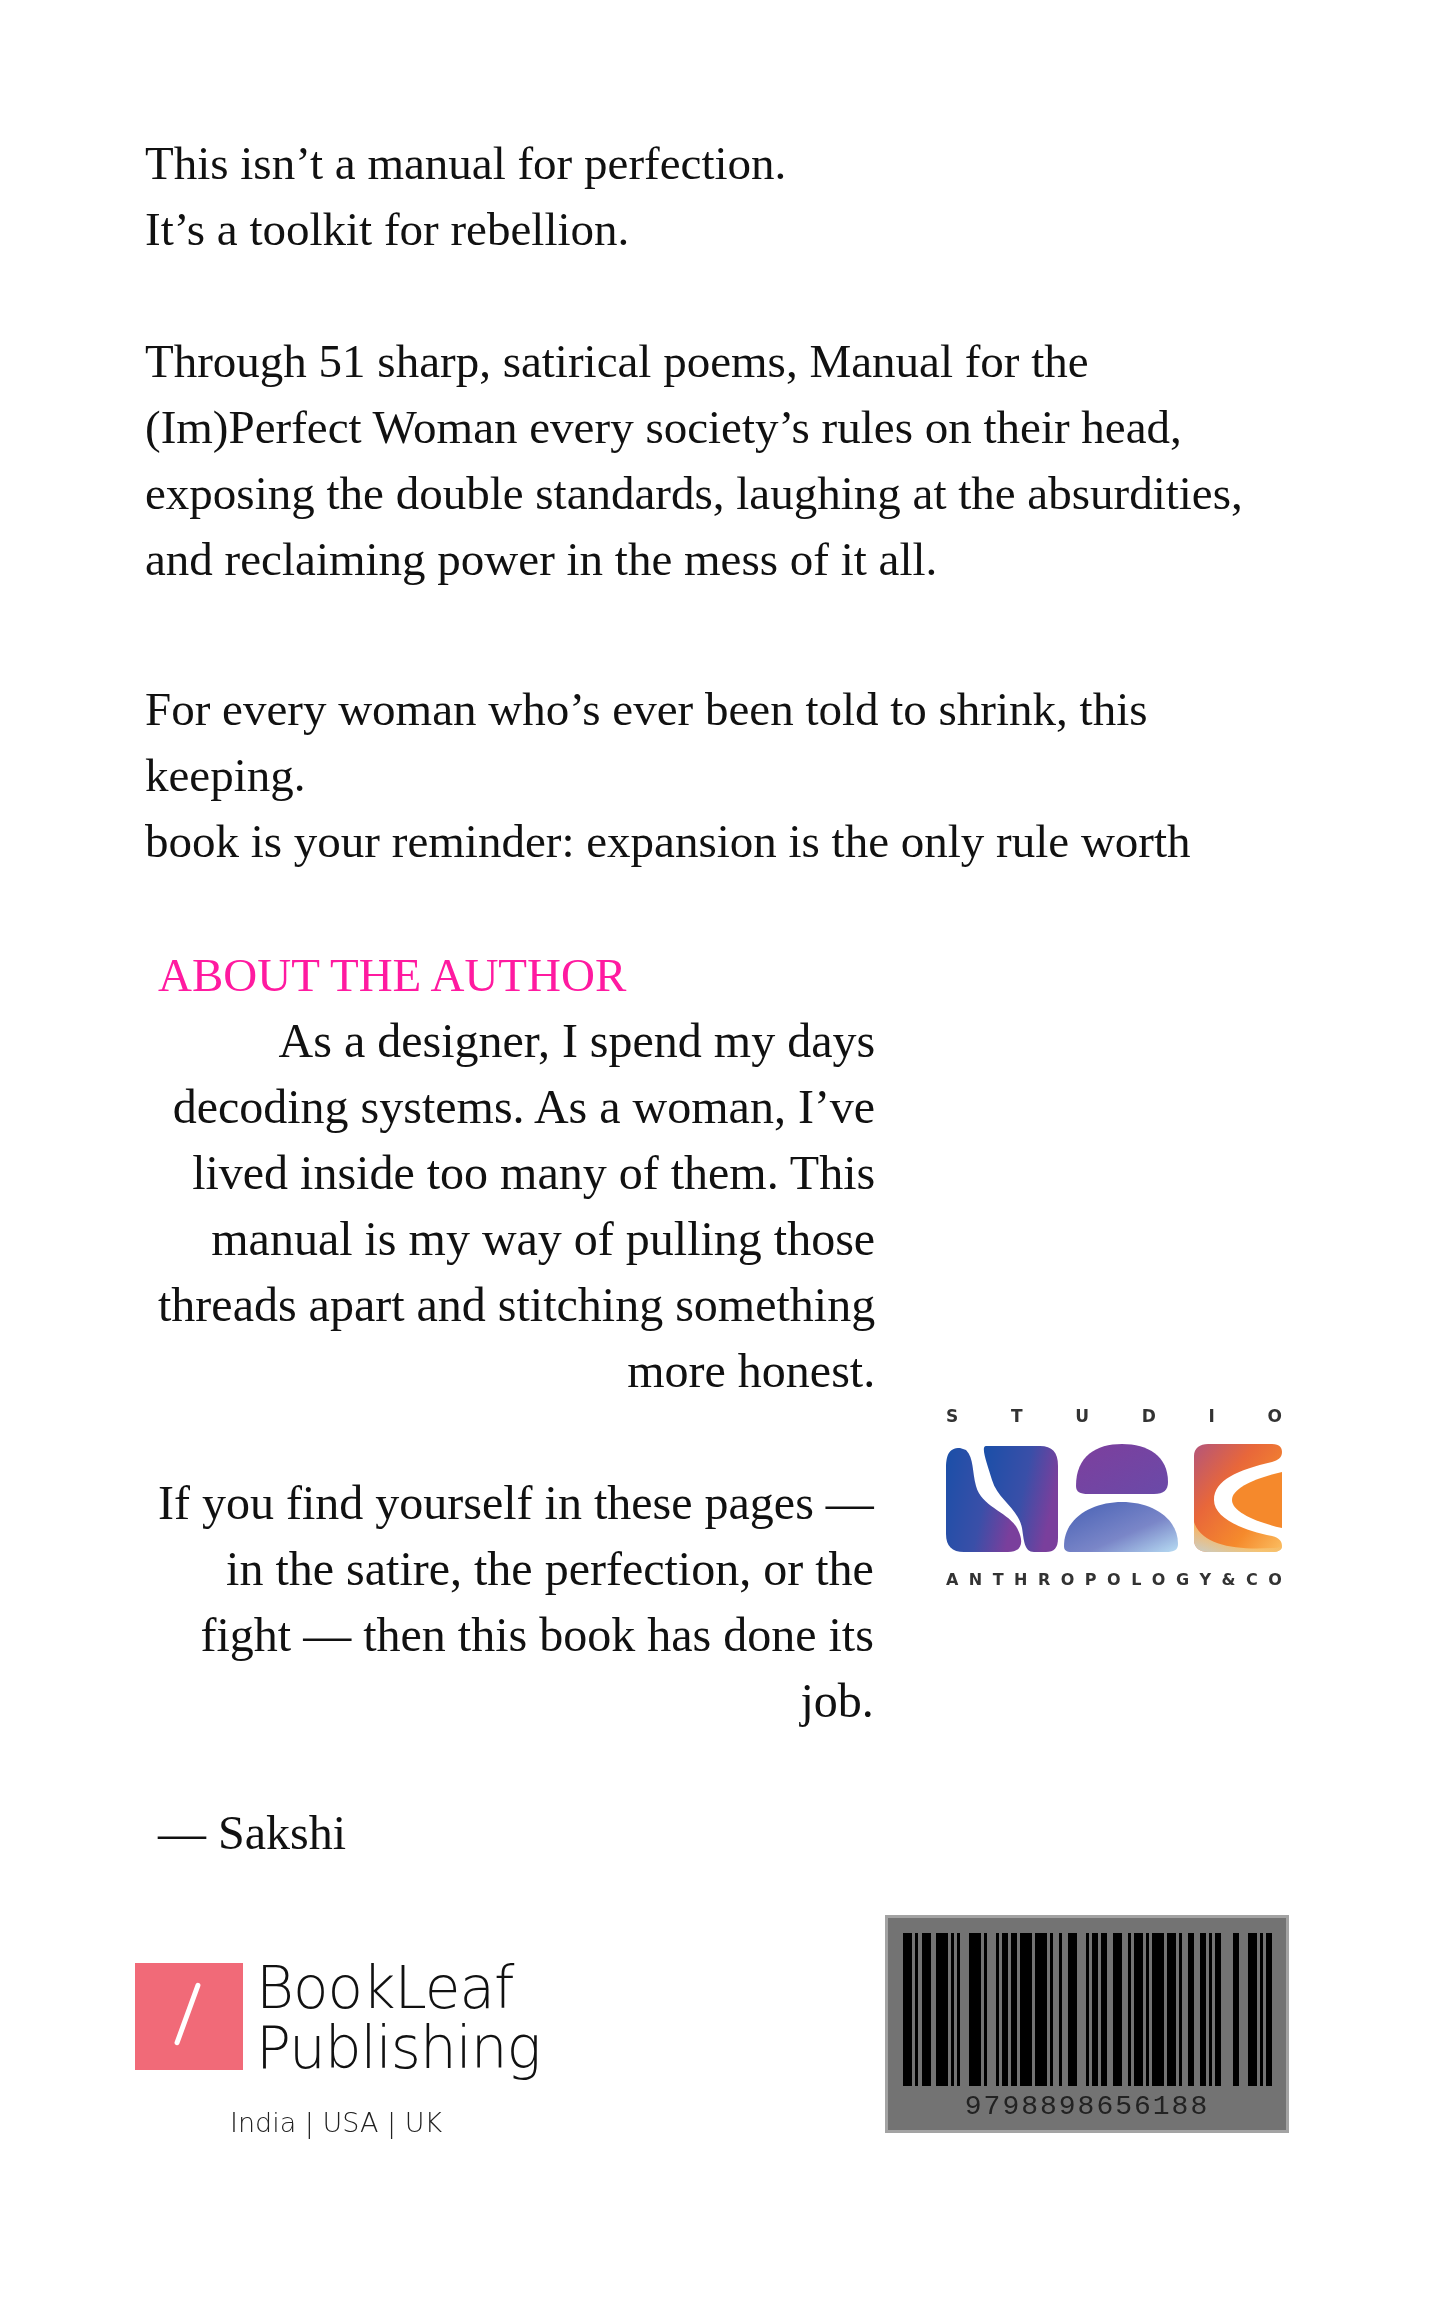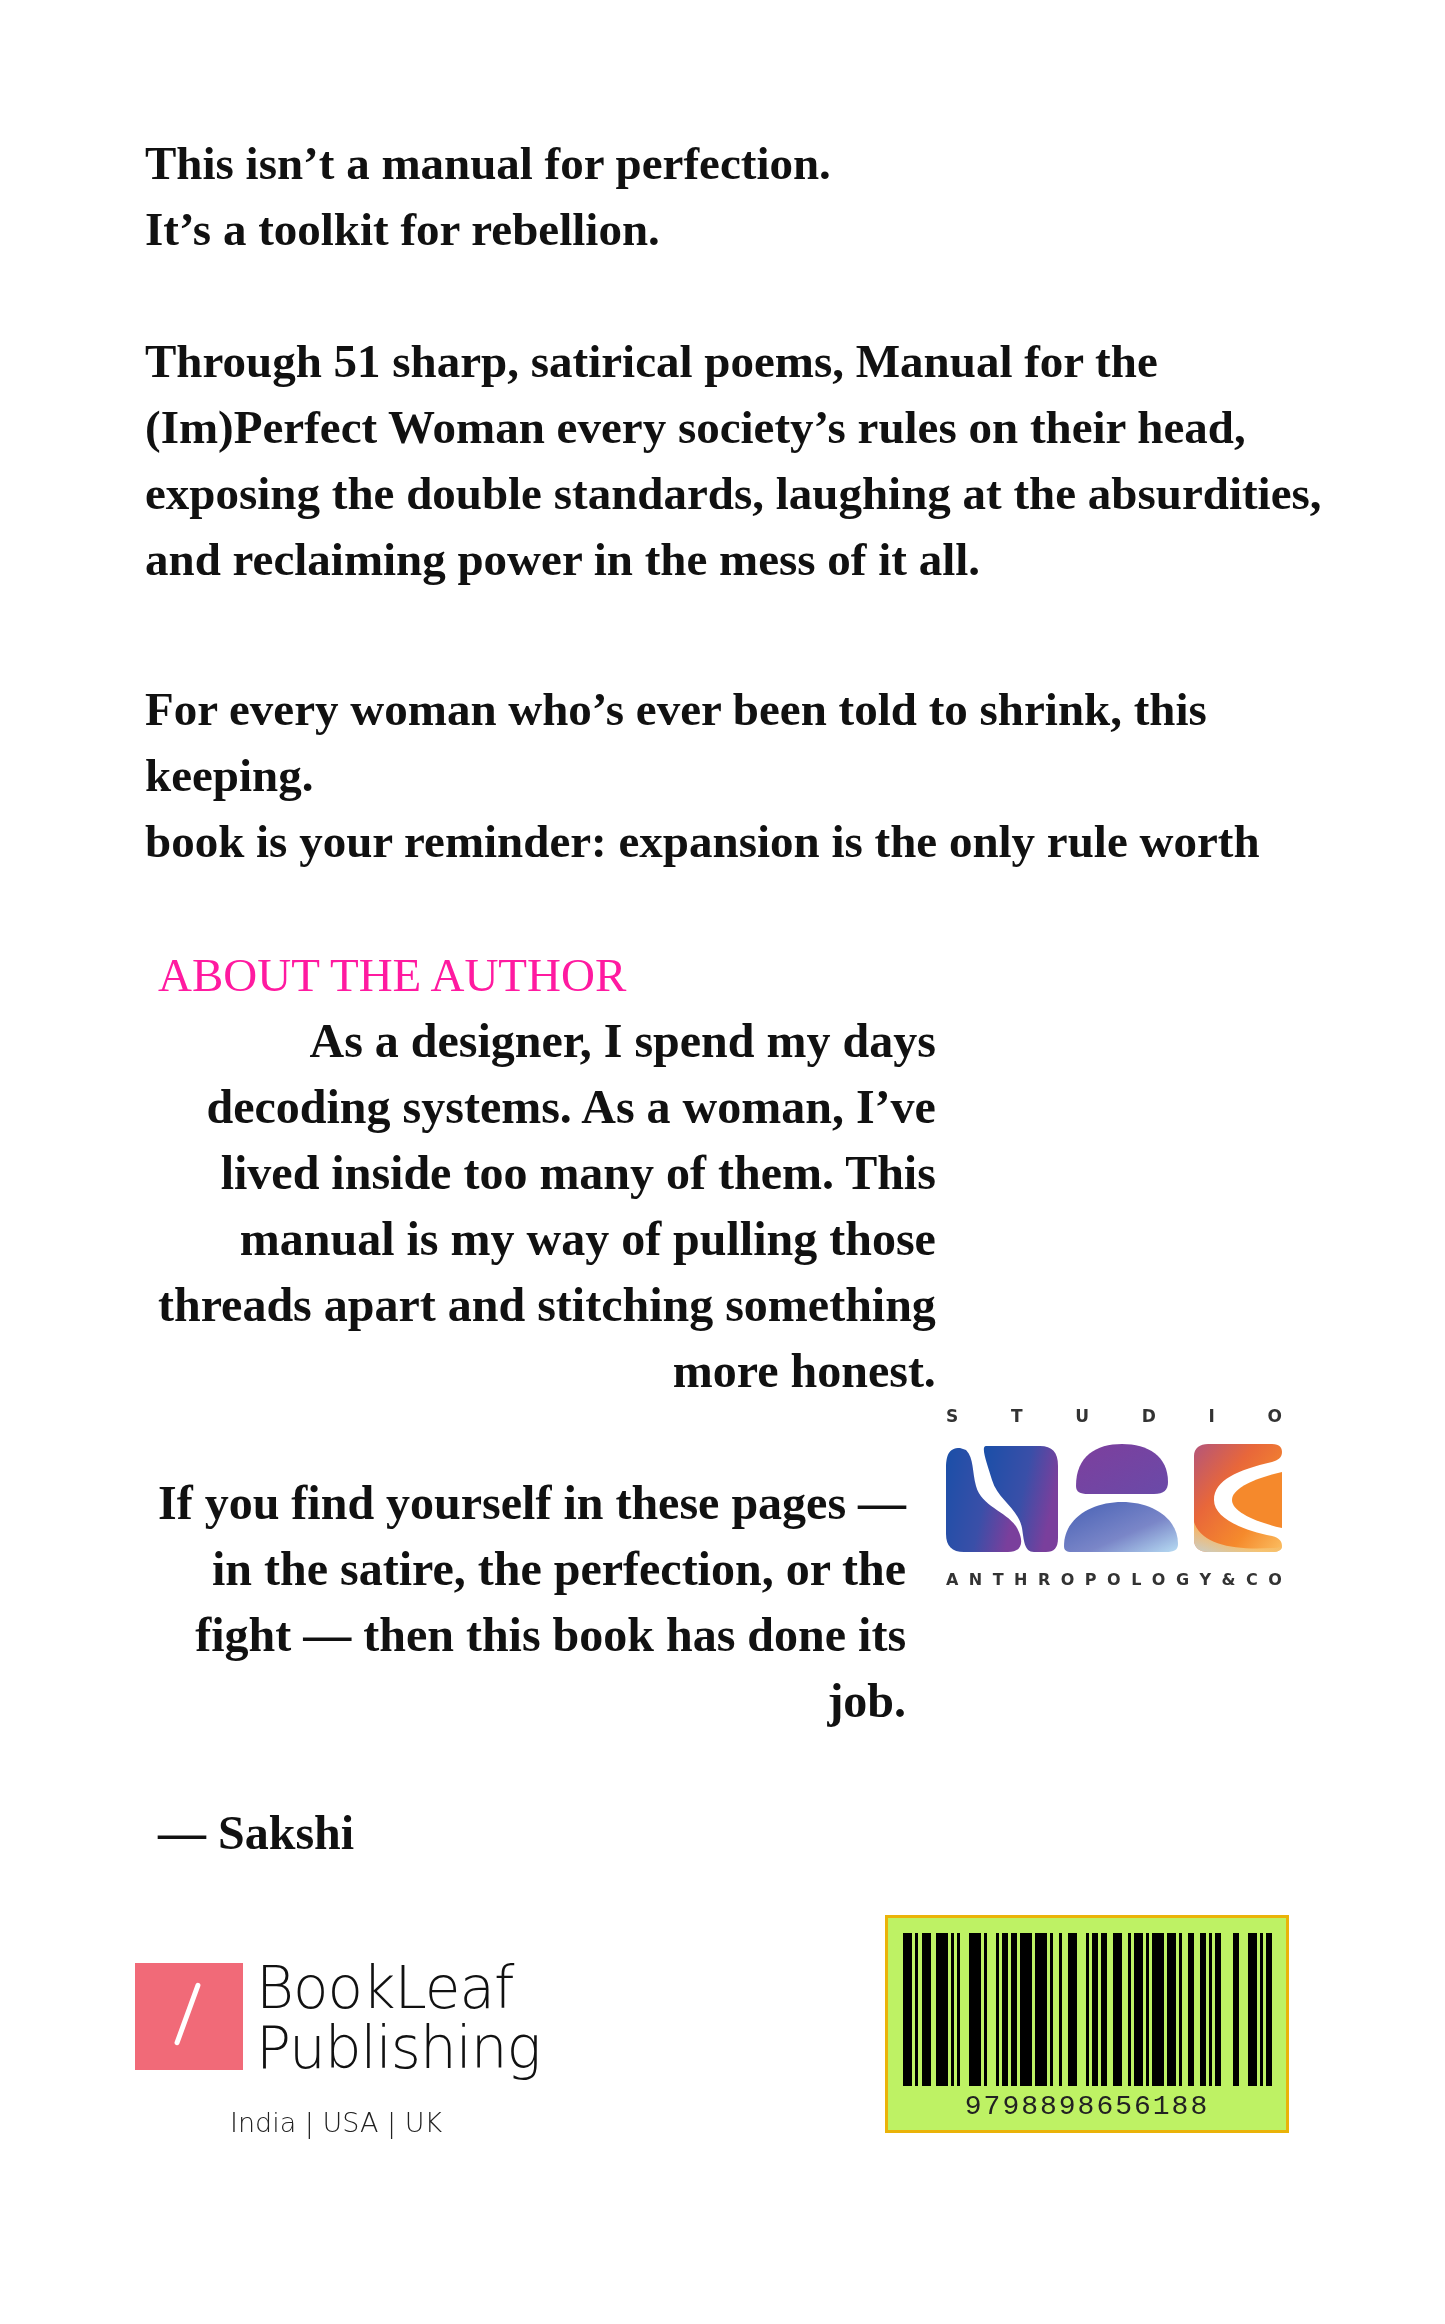--- a/index.html
+++ b/index.html
@@ -1,17 +1,17 @@
 <!DOCTYPE html>
 <html><head>
 <meta charset="utf-8">
 <style>
   html, body { margin:0; padding:0; background:#ffffff; }
   body { width:1445px; height:2324px; position:relative; overflow:hidden; }
-  .serif { font-family:"Liberation Serif", "DejaVu Serif", serif; color:#111111;font-weight:bold; }
+  .serif { font-family:"Liberation Serif", "DejaVu Serif", serif; color:#111111; }
   .para { position:absolute; left:145px; font-size:47px; line-height:66px; margin:0; }
   .para .ln { display:block; white-space:nowrap; }
   .author-block { position:absolute; left:158px; font-size:48px; line-height:66px; margin:0;text-align:right; }
   .author-block .ln { display:block; white-space:nowrap; }
   .heading { position:absolute; left:158px; top:942px; font-size:47px; line-height:66px; color:#ff1aa0; margin:0; font-weight:normal; white-space:nowrap; }
 
   
   .studio { position:absolute; left:946px; top:1400px; width:336px; height:200px; }
   .studio-top, .studio-bottom {
     position:absolute; left:0; width:336px; display:flex; justify-content:space-between;
@@ -24,21 +24,21 @@
   
   .bookleaf { position:absolute; left:135px; top:1963px; width:420px; height:180px; }
   .bl-square { position:absolute; left:0; top:0; width:108px; height:107px; background:#f16a78; }
   .bl-slash { position:absolute; left:50px; top:18px; width:5px; height:66px; background:#ffffff; border-radius:3px; transform:rotate(20deg); transform-origin:center; }
   .bl-name { position:absolute; left:121px; font-family:"DejaVu Sans", sans-serif; font-weight:200; color:#111; font-size:58px; line-height:58px; letter-spacing:-1px; white-space:nowrap; }
   .bl-name.l1 { top:-4px; }
   .bl-name.l2 { top:56px; }
   .bl-regions { position:absolute; left:95px; top:144px; font-family:"DejaVu Sans", sans-serif; font-weight:200; color:#222; font-size:27px; line-height:32px; white-space:nowrap;text-align:center; }
 
   
-  .barcode-box { position:absolute; left:885px; top:1915px; width:404px; height:218px; border:3px solid #eab308; background:#bef264; box-sizing:border-box; }
+  .barcode-box { position:absolute; left:885px; top:1915px; width:404px; height:218px; border:3px solid #a3a3a3; background:#737373; box-sizing:border-box; }
   .barcode-bars { position:absolute; left:15px; top:15px; width:372px; height:153px; }
   .barcode-num { position:absolute; left:0; width:100%; top:173px; text-align:center; font-family:"Liberation Mono", "DejaVu Sans Mono", monospace; font-size:28px; color:#222; letter-spacing:2px; }
 </style>
 </head>
 <body>
 
 <div class="para serif" style="top:130px;">
   <span class="ln">This isn’t a manual for perfection.</span>
   <span class="ln">It’s a toolkit for rebellion.</span>
 </div>

